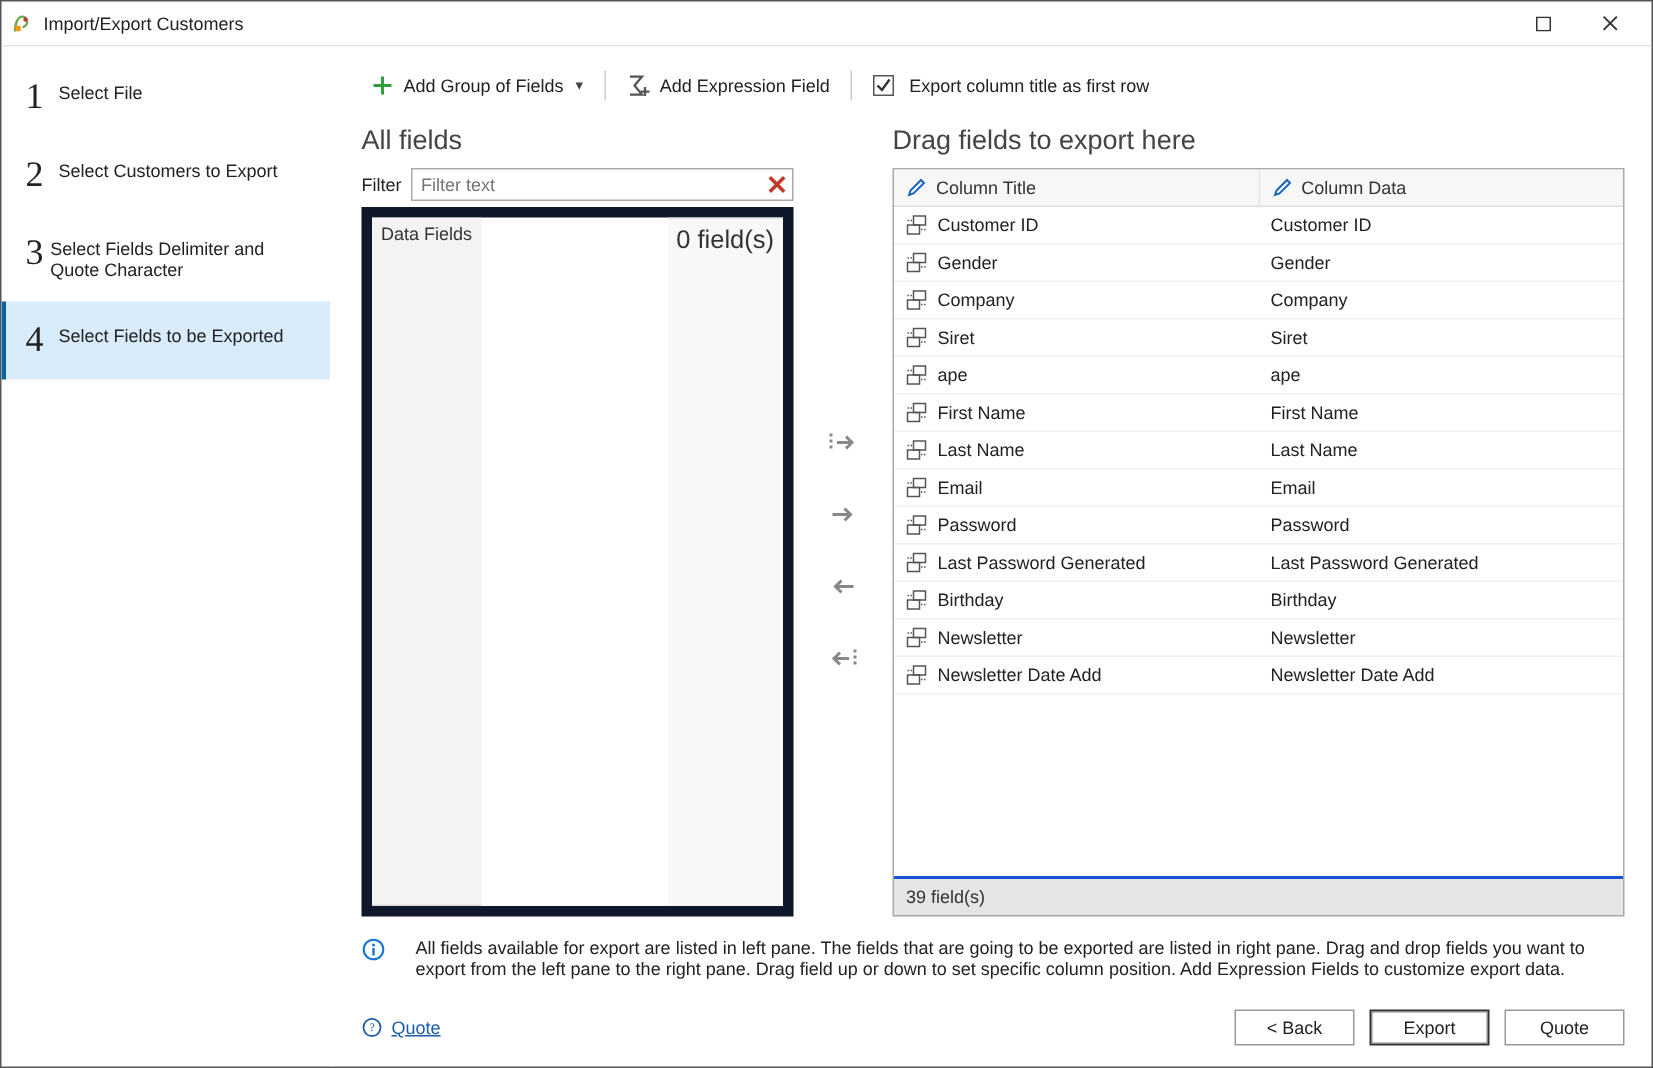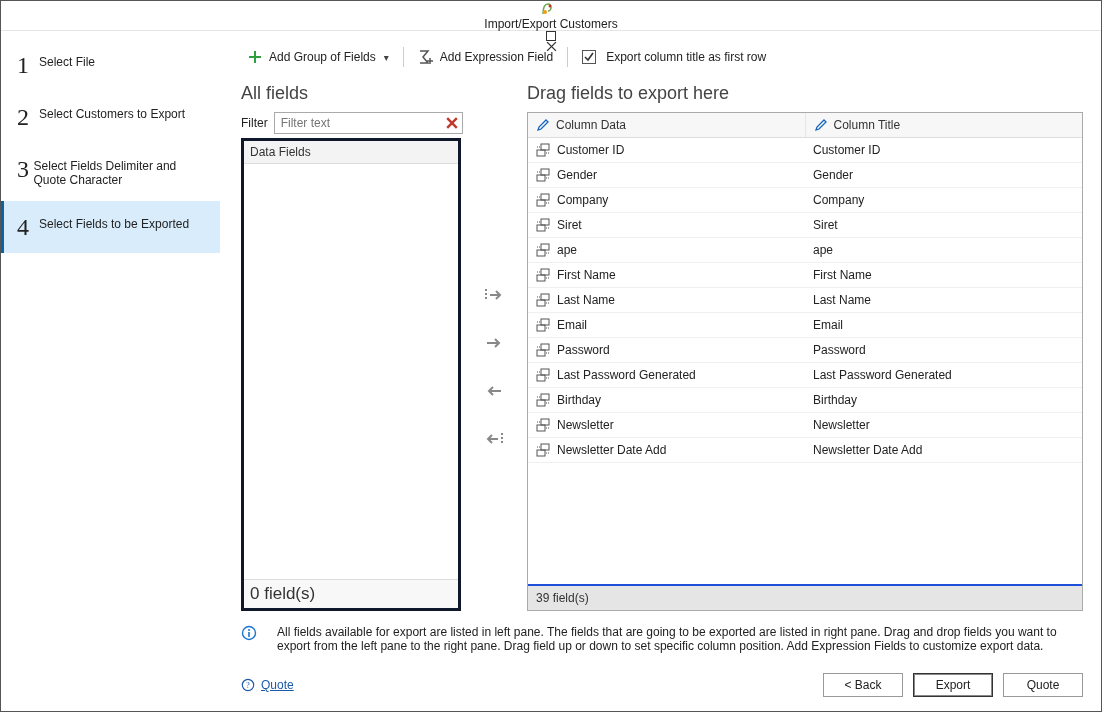--- a/index.html
+++ b/index.html
@@ -15,21 +15,20 @@
     position: relative;
     overflow: hidden;
   }
   
   .titlebar {
     display: flex;
     align-items: center;
     height: 30px;
     padding: 0 6px;
     border-bottom: 1px solid #e5e5e5;
-    flex-direction: column;
   }
   .titlebar .app-icon {
     width: 16px; height: 16px; margin-right: 6px;
   }
   .titlebar .title {
     flex: 1;
     font-size: 12px;
   }
   .winbtn {
     width: 44px; height: 28px;
@@ -107,21 +106,21 @@
     display: flex;
     flex: 1;
     min-height: 0;
     gap: 18px;
   }
   .panel {
     display: flex;
     flex-direction: column;
     min-height: 0;
   }
-  .panel-left { width: 220px; }
+  .panel-left { width: 288px; }
   .panel-mid { width: 30px; display:flex; flex-direction:column; justify-content:center; align-items:center; gap:24px; padding-top:40px;}
   .panel-right { flex:1; }
   .panel h2 {
     font-size: 18px;
     font-weight: 400;
     color: #444;
     margin: 0 0 8px 0;
   }
   .filter-row {
     display:flex; align-items:center; gap:6px; margin-bottom:4px;
@@ -136,23 +135,23 @@
   .filter-input {
     flex:1; border:none; outline:none; font-size:12px; padding:0 6px; color:#888;
     background:transparent;
   }
   .filter-clear {
     width:20px; display:flex; align-items:center; justify-content:center; color:#c0392b;
     font-weight:bold; font-size:14px;
   }
   .listbox {
     flex:1;
-    border:3px solid #0f172a;
+    border:7px solid #0f172a;
     background:#fff;
-    display:flex; flex-direction:column;
+    display:flex; flex-direction:row;
     min-height:0;
     overflow:hidden;
     justify-content:space-between;
   }
   .listbox .group-header {
     background:#f3f3f3;
     border-bottom:1px solid #ddd;
     padding:4px 6px;
     font-size:12px;
     color:#333;
@@ -388,29 +387,29 @@
       <div class="panel panel-right">
         <h2>Drag fields to export here</h2>
         <div class="grid">
           <div class="grid-header">
             <div class="col">
               <span class="field-icon">
                 <svg viewBox="0 0 14 14">
                     <path d="M2 12 l1-3 7-7 2 2 -7 7z" fill="none" stroke="#1565c0" stroke-width="1.3"></path>
                   </svg>
               </span>
-              <span>Column Data</span>
+              <span>Column Title</span>
             </div>
             <div class="col">
               <span class="field-icon">
                 <svg viewBox="0 0 14 14">
                     <path d="M2 12 l1-3 7-7 2 2 -7 7z" fill="none" stroke="#1565c0" stroke-width="1.3"></path>
                   </svg>
               </span>
-              <span>Column Title</span>
+              <span>Column Data</span>
             </div>
           </div>
           <div class="grid-body" id="grid-body">
               <div class="grid-row">
                 <div class="cell">
                   <span class="field-icon"><svg viewBox="0 0 14 14">
                       <rect x="5" y="1" width="8" height="6" fill="none" stroke="#555"></rect>
                       <rect x="1" y="7" width="8" height="6" fill="none" stroke="#555"></rect>
                       <line x1="1" y1="4" x2="4" y2="4" stroke="#555" stroke-dasharray="1 1"></line>
                       <line x1="10" y1="10" x2="13" y2="10" stroke="#555" stroke-dasharray="1 1"></line>

